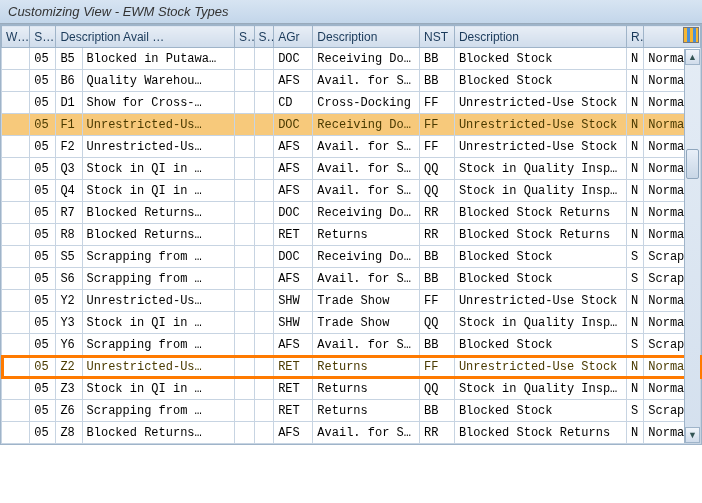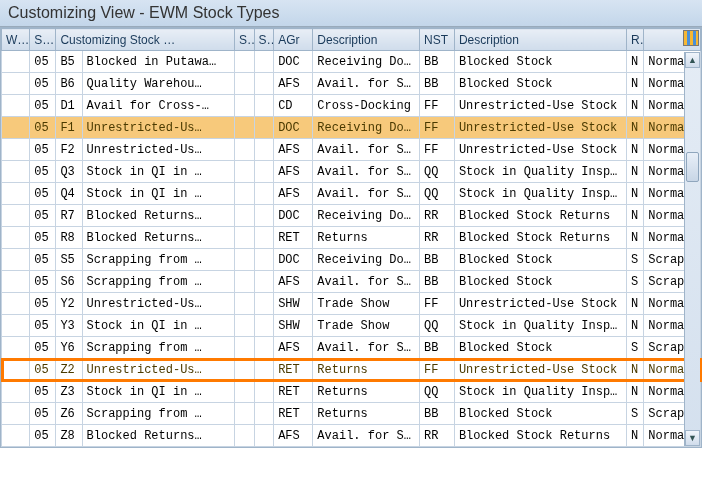--- a/index.html
+++ b/index.html
@@ -9,22 +9,23 @@
     background: #fff;
     width: 702px;
     height: 503px;
     overflow: hidden;
     position: relative;
   }
   .titlebar {
     background: linear-gradient(#d7e4f2, #c3d6ea);
     border-bottom: 1px solid #9ab;
     padding: 4px 8px;
+    font-style: italic;
     color: #333;
-    font-size: 16px;
+    font-size: 13px;
   }
   .grid-wrap {
     position: relative;
     width: 100%;
     border: 1px solid #9fb4c9;
   }
   table {
     border-collapse: collapse;
     width: 100%;
     table-layout: fixed;
@@ -134,21 +135,21 @@
         <col class="col-desc2">
         <col class="col-nst">
       <col class="col-desc3">
         <col class="col-r">
         <col class="col-last">
     </colgroup>
     <thead>
       <tr>
         <th>W…</th>
         <th>S…</th>
-        <th colspan="2">Customizing Stock …</th>
+        <th colspan="2">Description Avail …</th>
         <th>S…</th>
         <th>S…</th>
         <th>AGr</th>
         <th>Description</th>
         <th>NST</th>
         <th>Description</th>
         <th>R.</th>
         <th></th>
       </tr>
     </thead>
@@ -178,21 +179,21 @@
           <td>Avail. for Sale</td>
           <td>BB</td>
           <td>Blocked Stock</td>
           <td>N</td>
           <td>Norma</td>
         </tr>
         <tr>
           <td></td>
           <td>05</td>
           <td>D1</td>
-          <td class="desc1-cell">Avail for Cross-…</td>
+          <td class="desc1-cell">Show for Cross-…</td>
           <td></td>
           <td></td>
           <td>CD</td>
           <td>Cross-Docking</td>
           <td>FF</td>
           <td>Unrestricted-Use Stock</td>
           <td>N</td>
           <td>Norma</td>
         </tr>
         <tr class="sel">

